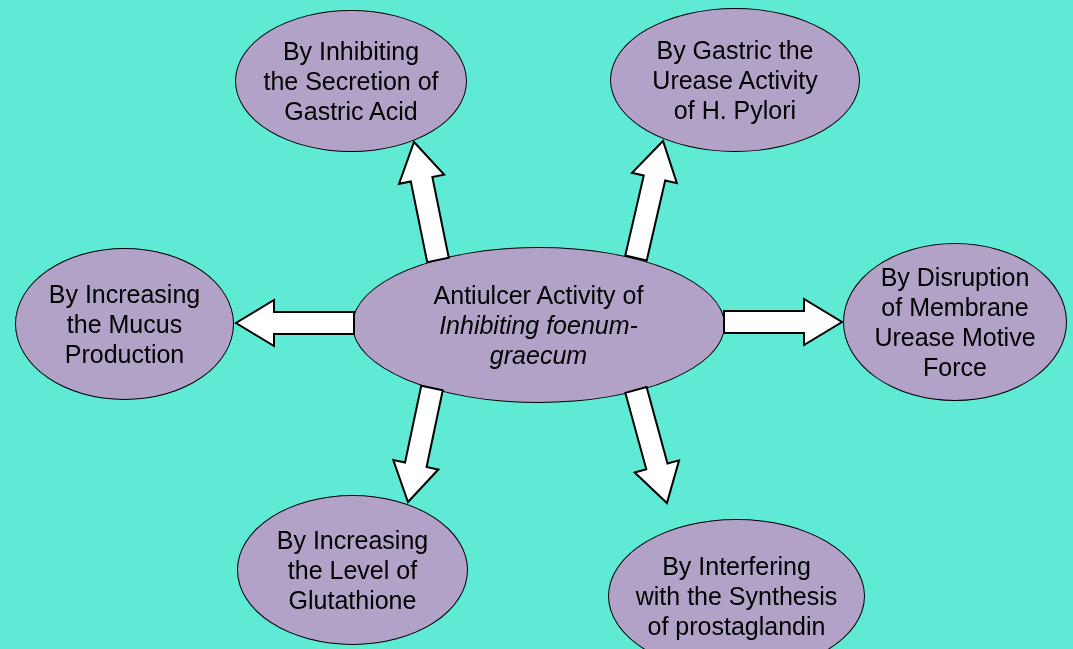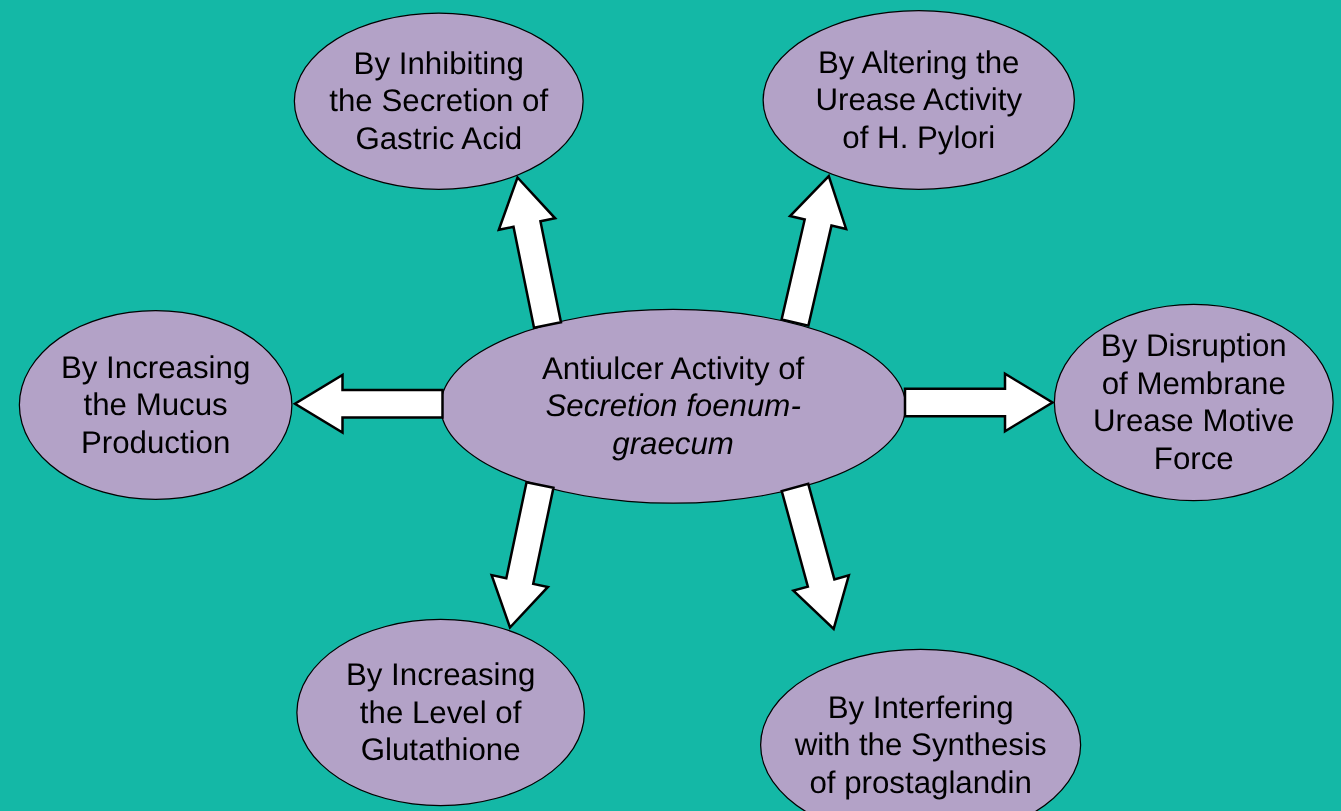--- a/index.html
+++ b/index.html
@@ -1,20 +1,20 @@
 <!DOCTYPE html>
 <html><head>
 <meta charset="utf-8">
 <style>
   html, body { margin: 0; padding: 0; background: #ffffff; }
   .canvas {
     position: relative;
     width: 1073px;
     height: 649px;
-    background: #14b8a6;
+    background: #5eead4;
     font-family: "Liberation Sans", sans-serif;
     overflow: hidden;
   }
   .ellipse {
     position: absolute;
     background: #b3a2c7;
     border: 1.6px solid #000000;
     border-radius: 50%;
     display: flex;
     align-items: center;
@@ -53,21 +53,21 @@
 
 <div class="canvas">
 
   <div class="ellipse n-tl">
     <div class="label">By Inhibiting
 the Secretion of
 Gastric Acid</div>
   </div>
 
   <div class="ellipse n-tr">
-    <div class="label">By Altering the
+    <div class="label">By Gastric the
 Urease Activity
 of H. Pylori</div>
   </div>
 
   <div class="ellipse n-l">
     <div class="label">By Increasing
 the Mucus
 Production</div>
   </div>
 
@@ -86,21 +86,21 @@
 
   <div class="ellipse n-br">
     <div class="label">By Interfering
 with the Synthesis
 of prostaglandin</div>
   </div>
 
   <div class="ellipse n-center">
     <div class="label center-label">
       <span>Antiulcer Activity of</span>
-      <span class="italic">Secretion foenum-
+      <span class="italic">Inhibiting foenum-
 graecum</span>
     </div>
   </div>
 
   <svg class="arrows-layer" viewBox="0 0 1073 649" xmlns="http://www.w3.org/2000/svg">
 
     <path class="arrow" transform="translate(438,260) rotate(-101.5)" d="M 0,-11 L 82.4,-11 L 82.4,-23 L 120.4,0 L 82.4,23 L 82.4,11 L 0,11 Z"></path>
 
     <path class="arrow" transform="translate(636,258) rotate(-77)" d="M 0,-11 L 82.1,-11 L 82.1,-23 L 120.1,0 L 82.1,23 L 82.1,11 L 0,11 Z"></path>
 

